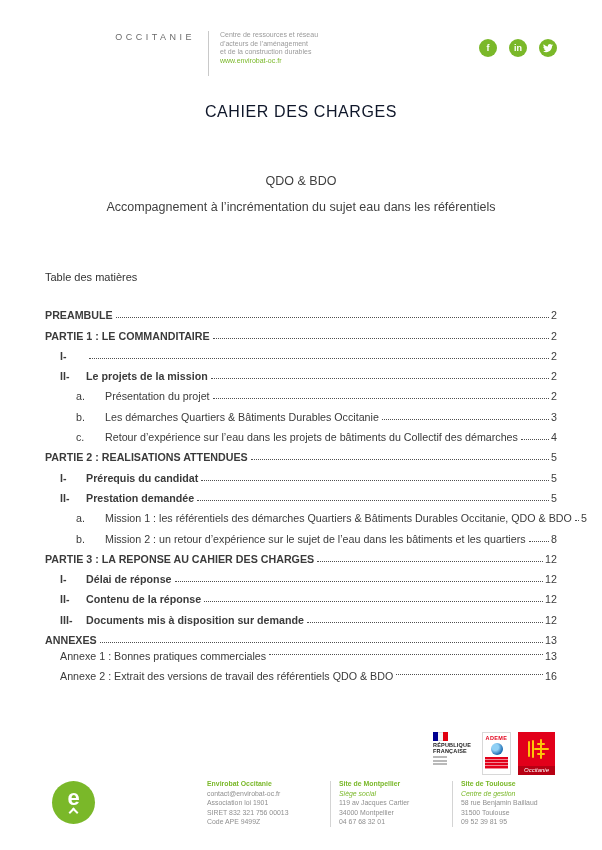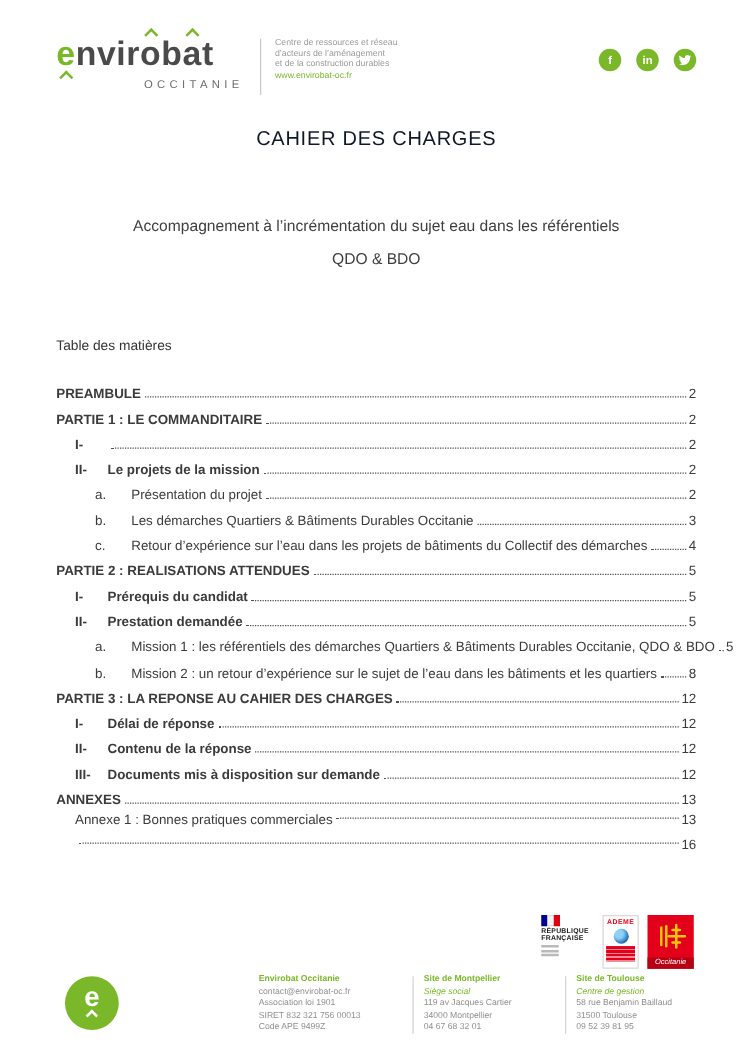--- a/index.html
+++ b/index.html
@@ -77,21 +77,20 @@
   .f-col .f-sub { color:var(--green); font-style:italic; }
   .f-divider { position:absolute; top:2px; width:1px; height:46px; background:#d4d4d4; }
 </style>
 </head>
 <body>
 
 <div class="page" style="--green: #7ab829; --dark: #3b3b3b; --gray: #9a9a9a;">
 
   <div class="header">
     <div class="logo-group">
-      <div class="wordmark" id="wordmark"><span class="seg green-e">e</span><span class="seg ">nvir</span><span class="seg hat">o</span><span class="seg ">b</span><span class="seg hat">a</span><span class="seg ">t</span></div>
       <div class="logo-region">OCCITANIE</div>
     </div>
     <div class="header-divider"></div>
     <div class="tagline">
       <div>Centre de ressources et réseau</div>
       <div>d’acteurs de l’aménagement</div>
       <div>et de la construction durables</div>
       <div><a>www.envirobat-oc.fr</a></div>
     </div>
     <div class="socials" id="socials">
@@ -100,22 +99,22 @@
         <a class="social">
           <svg viewBox="0 0 24 24" width="10" height="10" fill="#fff">
             <path d="M23.9 4.6c-.9.4-1.8.7-2.8.8 1-.6 1.8-1.6 2.2-2.7-1 .6-2 1-3.1 1.2-.9-1-2.2-1.6-3.6-1.6-2.7 0-4.9 2.2-4.9 4.9 0 .4 0 .8.1 1.1C7.7 8.1 4.1 6.1 1.6 3.2c-.4.7-.7 1.6-.7 2.5 0 1.7.9 3.2 2.2 4.1-.8 0-1.6-.2-2.2-.6v.1c0 2.4 1.7 4.4 3.9 4.8-.4.1-.8.2-1.3.2-.3 0-.6 0-.9-.1.6 2 2.4 3.4 4.6 3.4-1.7 1.3-3.8 2.1-6.1 2.1H.1c2.2 1.4 4.8 2.2 7.6 2.2 9 0 14-7.5 14-14v-.6c1-.7 1.8-1.6 2.2-2.7z"></path>
           </svg>
         </a>
       </div>
   </div>
 
   <div class="doc-title">CAHIER DES CHARGES</div>
   <div class="doc-subtitle">
+    <div>QDO &amp; BDO</div>
     <div>Accompagnement à l’incrémentation du sujet eau dans les référentiels</div>
-    <div>QDO &amp; BDO</div>
   </div>
 
   <div class="toc-heading">Table des matières</div>
   <div class="toc" id="toc-list">
       <div class="toc-row lvl1">
         <span class="lbl">PREAMBULE</span>
         <span class="dots"></span>
         <span class="pg">2</span>
       </div>
       <div class="toc-row lvl1">
@@ -208,20 +207,21 @@
         <span class="lbl">ANNEXES</span>
         <span class="dots"></span>
         <span class="pg">13</span>
       </div>
       <div class="toc-row lvl4">
         <span class="lbl">Annexe 1 : Bonnes pratiques commerciales</span>
         <span class="dots"></span>
         <span class="pg">13</span>
       </div>
       <div class="toc-row lvl4">
+        <span class="lbl">Annexe 2 : Extrait des versions de travail des référentiels QDO &amp; BDO</span>
         <span class="dots"></span>
         <span class="pg">16</span>
       </div>
     </div>
 
   <div class="partner-logos">
     <div class="rf-logo">
       <div class="rf-flag">
           <i class="rf-b"></i>
           <i class="rf-w"></i>

